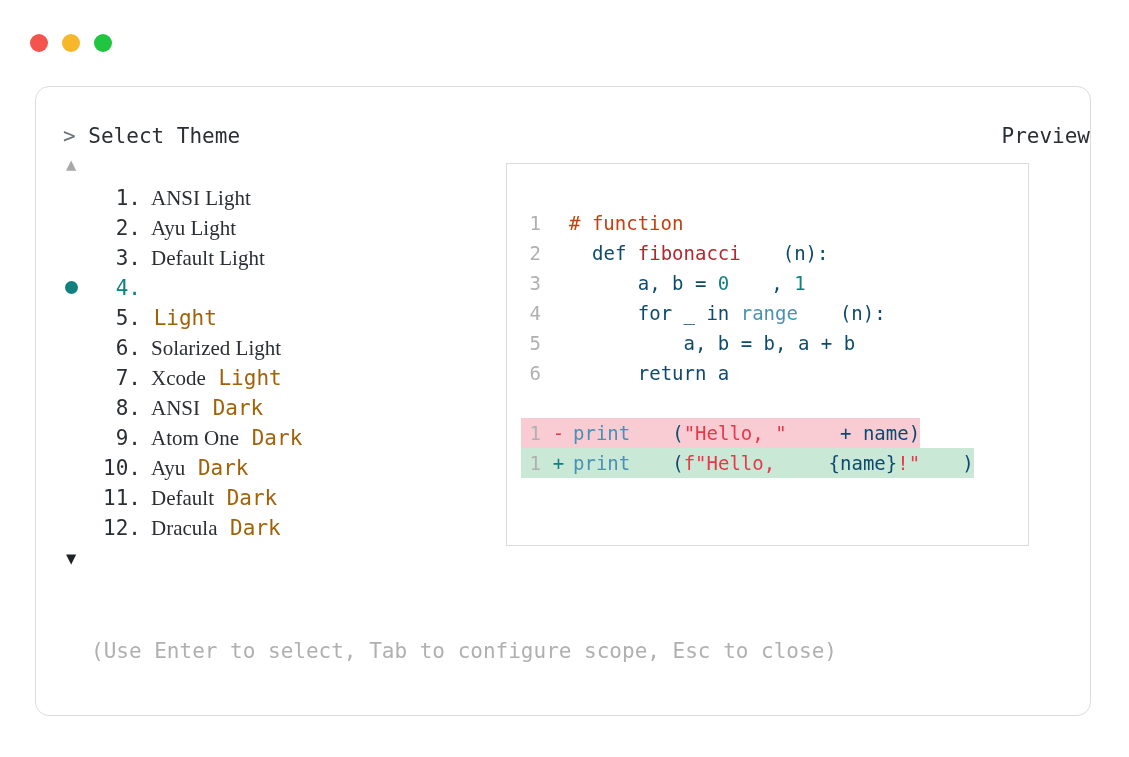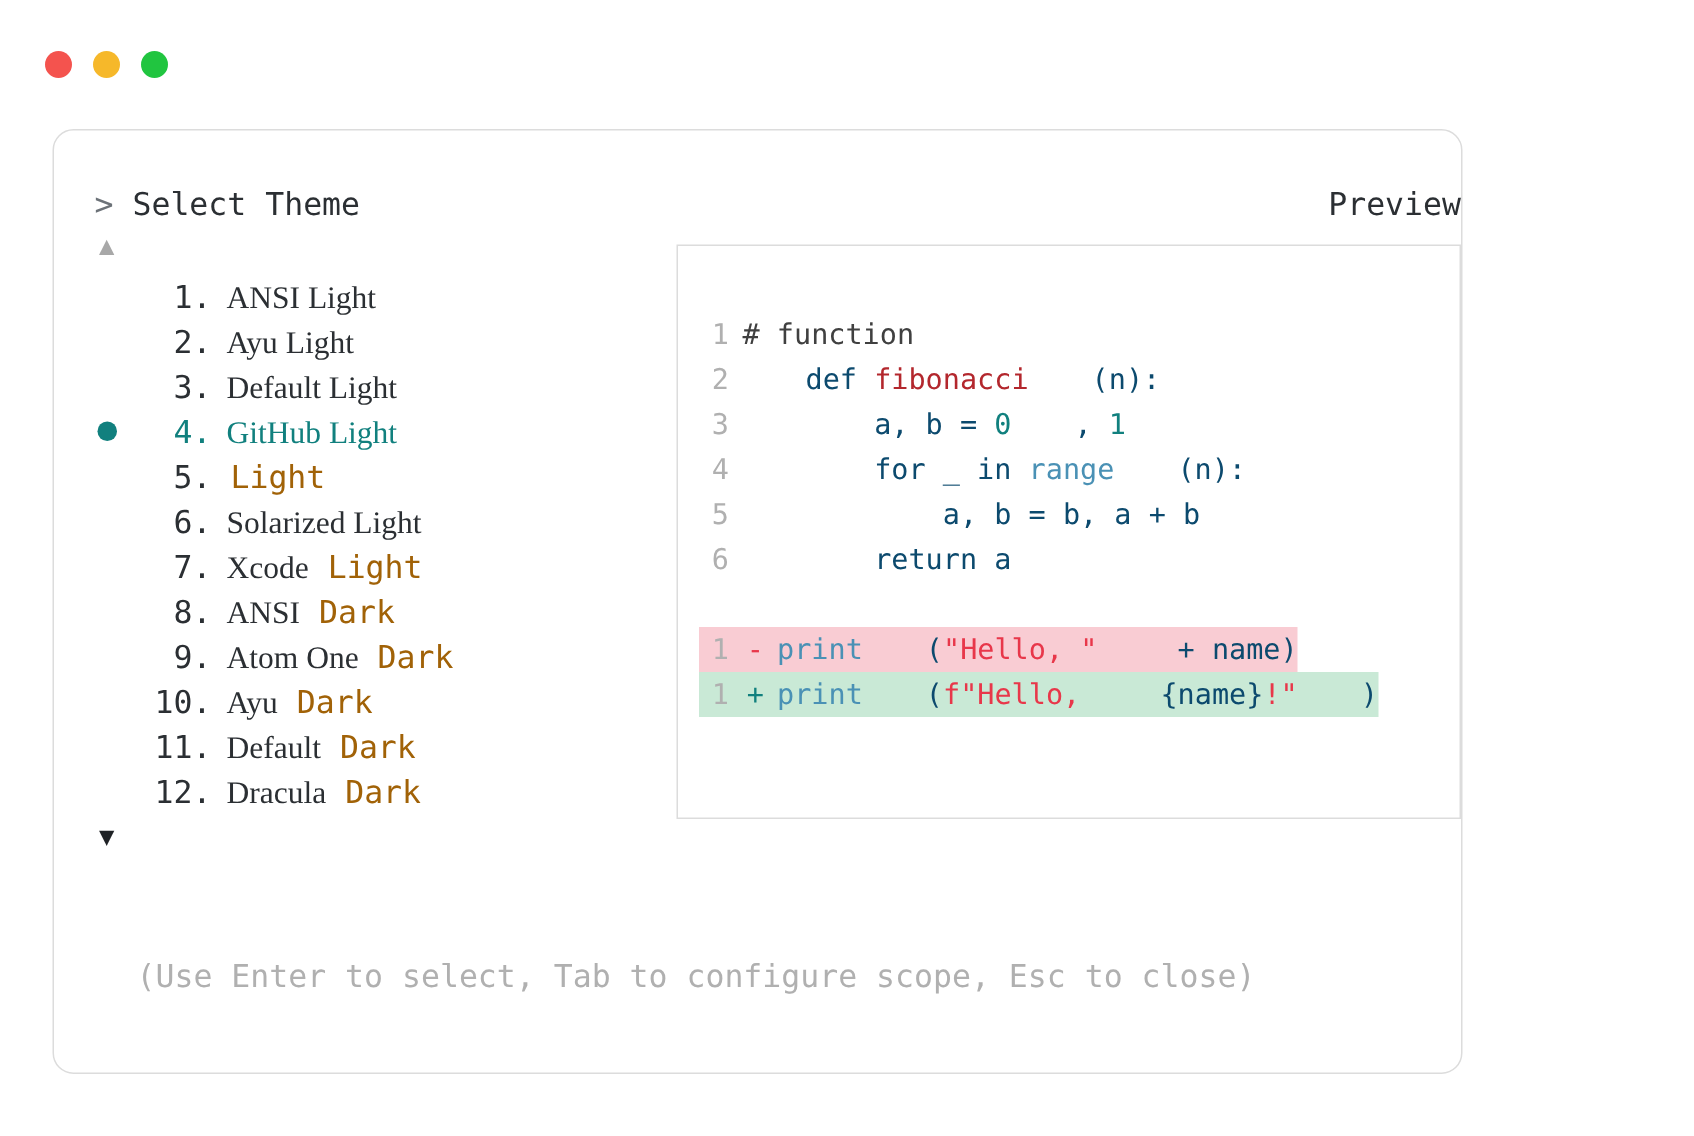--- a/index.html
+++ b/index.html
@@ -28,21 +28,21 @@
   }
   .dot-close  { background: #f4534e; }
   .dot-min    { background: #f6b82a; }
   .dot-max    { background: #21c540; }
 
   
   .card {
     position: absolute;
     left: 35px;
     top: 86px;
-    width: 940px;
+    width: 1056px;
     height: 630px;
     border: 1.5px solid #dcdcdc;
     border-radius: 14px;
     background: #ffffff;
     padding: 0;
   }
 
   .cols {
     display: flex;
     padding: 34px 0 0 0;
@@ -140,21 +140,21 @@
   .code-line { display: flex; height: 30px; align-items: baseline; }
   .ln {
     width: 20px;
     flex: 0 0 20px;
     text-align: right;
     color: #b0b0b0;
     margin-right: 9px;
   }
   .code-text { white-space: pre; }
 
-  .tok-comment { color: #404040; }
+  .tok-comment { color: #c2410c; margin-left: 19px; }
   .tok-func    { color: #b3272d; }
   .tok-num     { color: #11807e; }
   .tok-builtin { color: #4a91b5; }
   .tok-str     { color: #e8374a; }
   .tok-plain   { color: #0c4a6e; margin-left: 42px; }
 
   .code-spacer { height: 30px; }
 
   .diff-line { display: flex; height: 30px; align-items: baseline; width: max-content; }
   .diff-del { background: #f9ccd3; }
@@ -189,21 +189,21 @@
 
     <div class="col-left">
       <div class="prompt"><span class="prompt-caret">&gt;</span> <span>Select Theme</span></div>
 
       <div class="arrow arrow-up">▲</div>
 
       <div class="theme-list" id="theme-list">
           <div class="theme-row"><span class="bullet-cell"></span><span class="num-cell">1.</span><span class="name-cell">ANSI Light</span></div>
           <div class="theme-row"><span class="bullet-cell"></span><span class="num-cell">2.</span><span class="name-cell">Ayu Light</span></div>
           <div class="theme-row"><span class="bullet-cell"></span><span class="num-cell">3.</span><span class="name-cell">Default Light</span></div>
-          <div class="theme-row selected"><span class="bullet-cell"><span class="bullet-dot"></span></span><span class="num-cell">4.</span><span class="name-cell">GitHub Light</span></div>
+          <div class="theme-row selected"><span class="bullet-cell"><span class="bullet-dot"></span></span><span class="num-cell">4.</span></div>
           <div class="theme-row"><span class="bullet-cell"></span><span class="num-cell">5.</span><span class="variant"> Light</span></div>
           <div class="theme-row"><span class="bullet-cell"></span><span class="num-cell">6.</span><span class="name-cell">Solarized Light</span></div>
           <div class="theme-row"><span class="bullet-cell"></span><span class="num-cell">7.</span><span class="name-cell">Xcode</span><span class="variant"> Light</span></div>
           <div class="theme-row"><span class="bullet-cell"></span><span class="num-cell">8.</span><span class="name-cell">ANSI</span><span class="variant"> Dark</span></div>
           <div class="theme-row"><span class="bullet-cell"></span><span class="num-cell">9.</span><span class="name-cell">Atom One</span><span class="variant"> Dark</span></div>
           <div class="theme-row"><span class="bullet-cell"></span><span class="num-cell">10.</span><span class="name-cell">Ayu</span><span class="variant"> Dark</span></div>
           <div class="theme-row"><span class="bullet-cell"></span><span class="num-cell">11.</span><span class="name-cell">Default</span><span class="variant"> Dark</span></div>
           <div class="theme-row"><span class="bullet-cell"></span><span class="num-cell">12.</span><span class="name-cell">Dracula</span><span class="variant"> Dark</span></div>
         </div>
 

